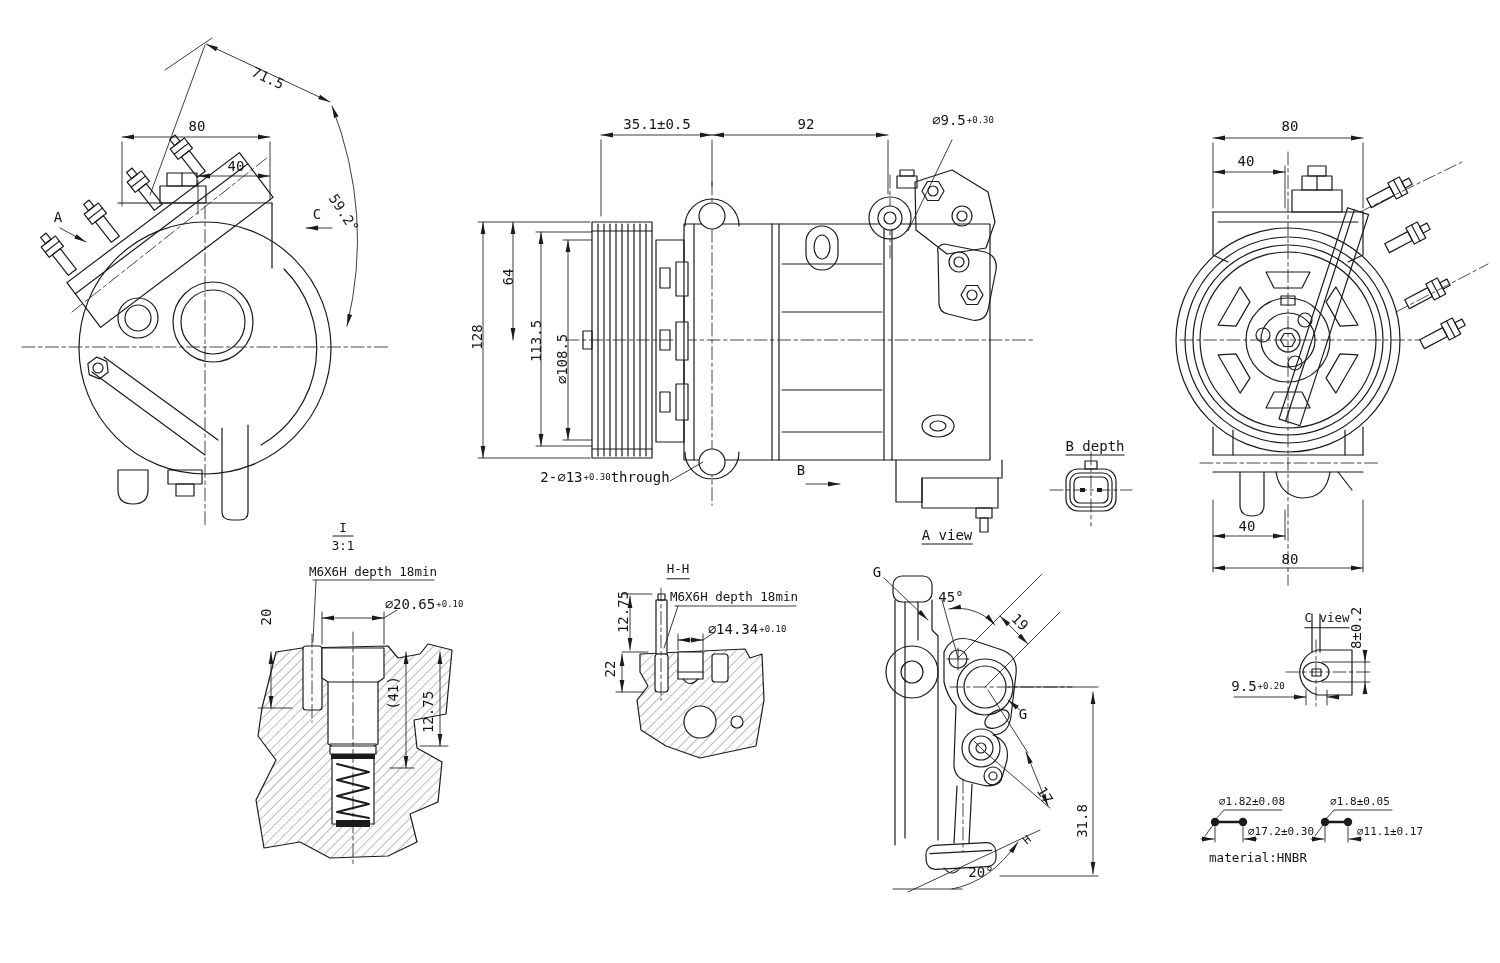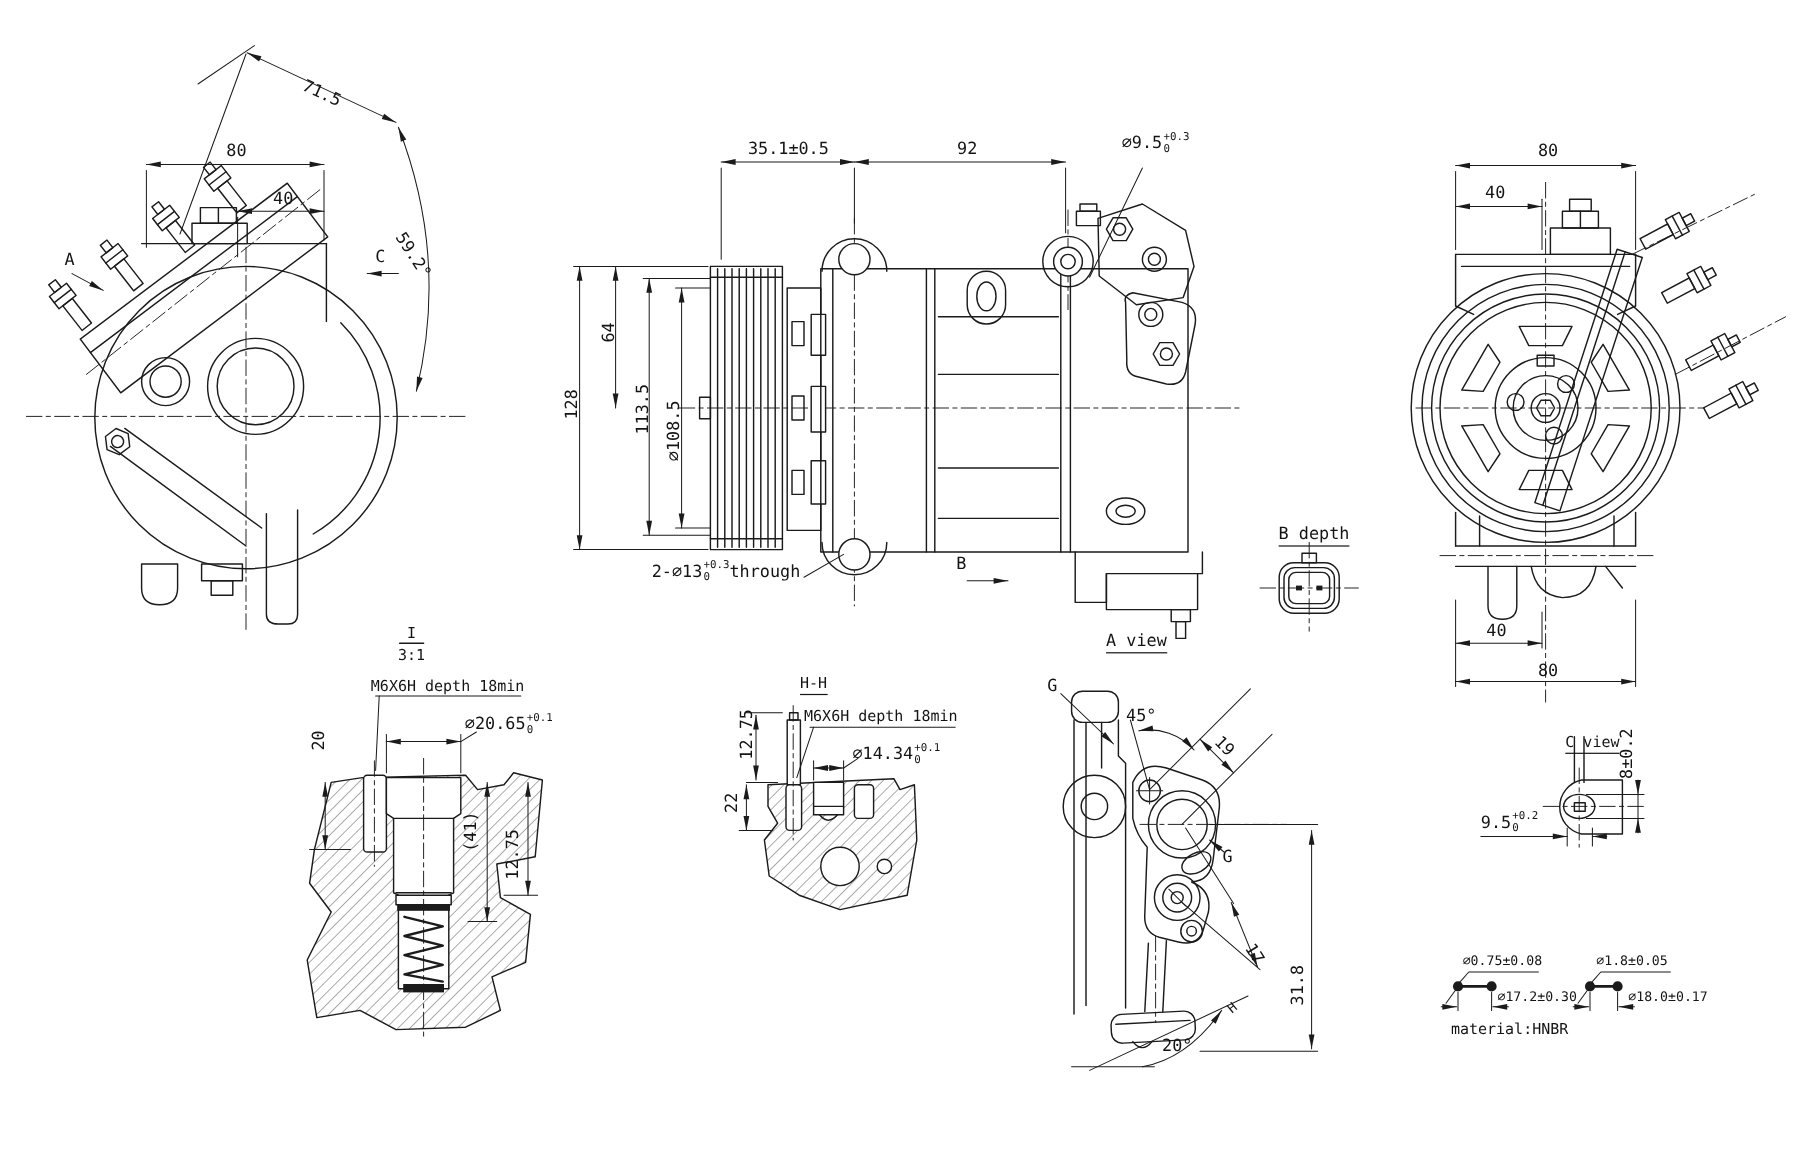--- a/index.html
+++ b/index.html
@@ -13,21 +13,21 @@
   .sheet .dim{stroke-width:0.85;}
   .sheet .cl{stroke-width:0.8;stroke-dasharray:13 3.5 3.5 3.5;}
   .sheet .wh{fill:#ffffff;}
   .sheet .hatched{fill:url(#hatch);}
   .sheet .fill{fill:#1b1b1b;stroke:none;}
   .sheet .spr{stroke-width:2;}
   .sheet marker path{fill:#1b1b1b;stroke:none;}
   
   .lbl{position:absolute;display:flex;align-items:center;transform:translate(-50%,-50%);
        font-size:14px;line-height:1;white-space:nowrap;}
-  .lbl .tol{display:inline-flex;flex-direction:column;align-items:flex-start;
+  .lbl .tol{display:inline-flex;flex-direction:row;align-items:flex-start;
        font-size:9px;line-height:1.15;margin-left:1px;}
   .sm{font-size:11px;}
   .md{font-size:12.5px;}
   .xs{font-size:11px;}
   .ul{border-bottom:1px solid #141414;padding-bottom:2px;}
 </style>
 </head>
 <body>
 
 <div class="canvas">
@@ -484,19 +484,19 @@
 <div class="lbl md ul" style="left:1327px;top:620px">C view</div>
 <div class="lbl" style="left:1356px;top:628px;transform:translate(-50%,-50%) rotate(-90deg)">8±0.2</div>
 <div class="lbl" style="left:1258px;top:686px">
   <span>9.5</span>
       <span class="tol">
         <span>+0.2</span>
         <span>0</span>
       </span>
 </div>
 
-<div class="lbl sm" style="left:1252px;top:801px">⌀0.75±0.08</div>
+<div class="lbl sm" style="left:1252px;top:801px">⌀1.82±0.08</div>
 <div class="lbl sm" style="left:1281px;top:831px">⌀17.2±0.30</div>
 <div class="lbl sm" style="left:1360px;top:801px">⌀1.8±0.05</div>
-<div class="lbl sm" style="left:1390px;top:831px">⌀18.0±0.17</div>
+<div class="lbl sm" style="left:1390px;top:831px">⌀11.1±0.17</div>
 <div class="lbl md" style="left:1258px;top:858px">material:HNBR</div>
 
 </div>
 
 </body></html>

